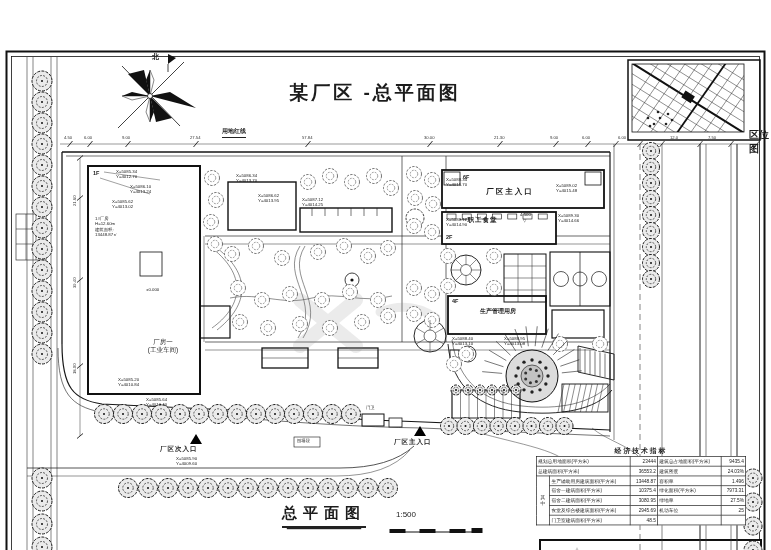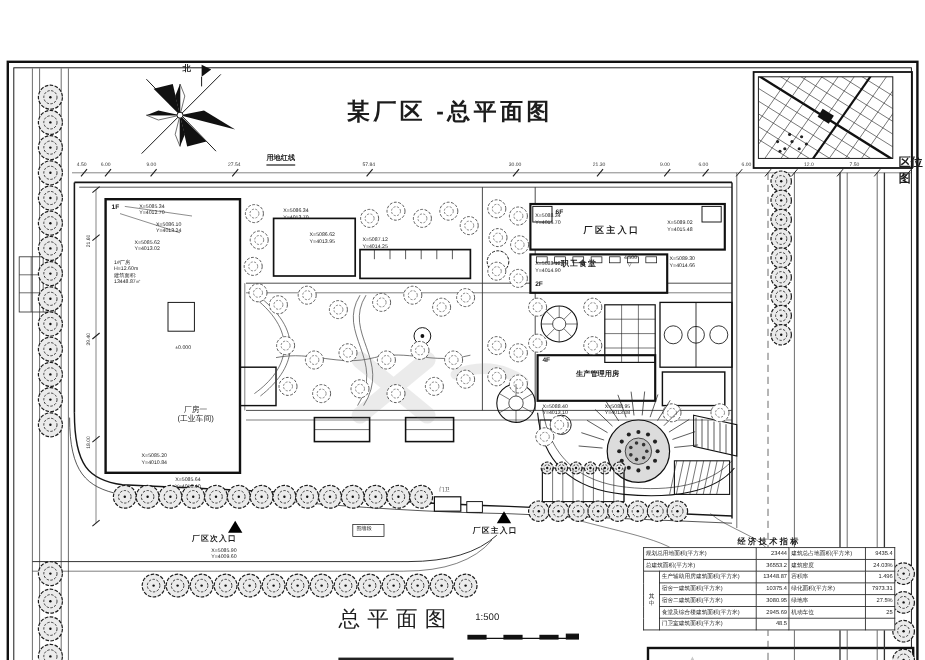--- a/index.html
+++ b/index.html
@@ -13,22 +13,22 @@
   #redline-label{left:222px;top:79px;font-size:6px;font-weight:bold;border-bottom:0.5px solid #222;padding-bottom:1px;}
   #factory-label{left:126px;top:290px;width:74px;text-align:center;font-size:6.5px;white-space:pre-line;line-height:1.3;}
   #dorm-label{left:468px;top:139px;width:84px;text-align:center;font-size:7.5px;font-weight:bold;letter-spacing:2px;}
   #canteen-label{left:460px;top:168px;font-size:6.5px;font-weight:bold;letter-spacing:1px;}
   #mgmt-label{left:460px;top:259px;width:76px;text-align:center;font-size:6px;font-weight:bold;}
   .fl{position:absolute;z-index:5;font-size:5.5px;font-weight:bold;}
   #fl-factory{left:93px;top:122px;}#fl-dorm{left:463px;top:126px;}
   #fl-canteen{left:446px;top:186px;}#fl-mgmt{left:452px;top:250px;}
   #ent2{left:160px;top:397px;font-size:6.5px;font-weight:bold;letter-spacing:1px;}
   #ent1{left:394px;top:390px;font-size:6.5px;font-weight:bold;letter-spacing:1px;}
-  #footer-title{left:282px;top:456px;font-size:18px;font-weight:normal;letter-spacing:6px;
-      border-bottom:2.5px solid #222;padding-bottom:20px;box-shadow:0 6px 0 -4.8px #222;}
+  #footer-title{left:282px;top:456px;font-size:15px;font-weight:bold;letter-spacing:6px;
+      border-bottom:2.5px solid #222;padding-bottom:3px;box-shadow:0 6px 0 -4.8px #222;}
   #footer-scale{left:396px;top:462px;font-size:8px;}
   #tbl-title{left:536px;top:398px;width:210px;text-align:center;font-size:6.8px;font-weight:bold;letter-spacing:2px;}
   #ind-table-wrap{left:536px;top:408px;width:300px;transform:scale(0.7);transform-origin:0 0;}
   #ind-table{border-collapse:collapse;width:300px;border:1.6px solid #222;background:#fff;}
   #ind-table td{border:0.8px solid #222;font-size:6.8px;padding:0 2px;height:13px;line-height:1.05;
       white-space:nowrap;overflow:hidden;}
   #ind-table td.cat{width:14px;text-align:center;white-space:pre-line;font-size:6.8px;}
   #ind-table td.val{text-align:right;}
   #logo-text{left:585px;top:502px;font-size:17px;font-weight:bold;color:#9d9d9d;letter-spacing:1px;
       text-shadow:0.6px 0.6px 0 #fff,-0.4px -0.4px 0 #cfcfcf;}

